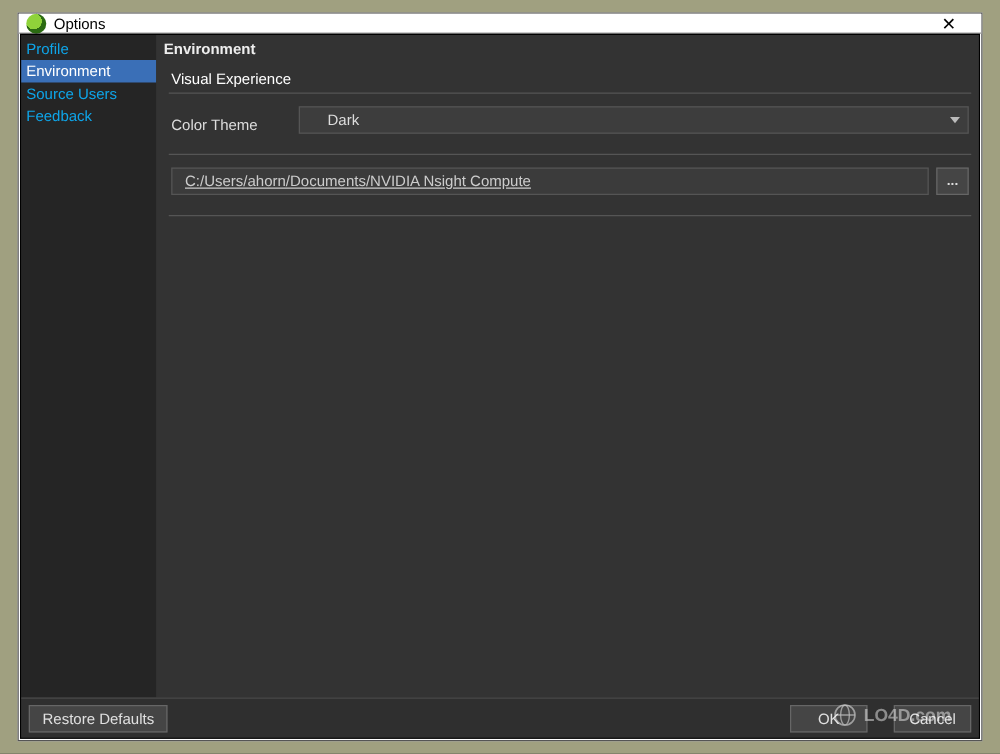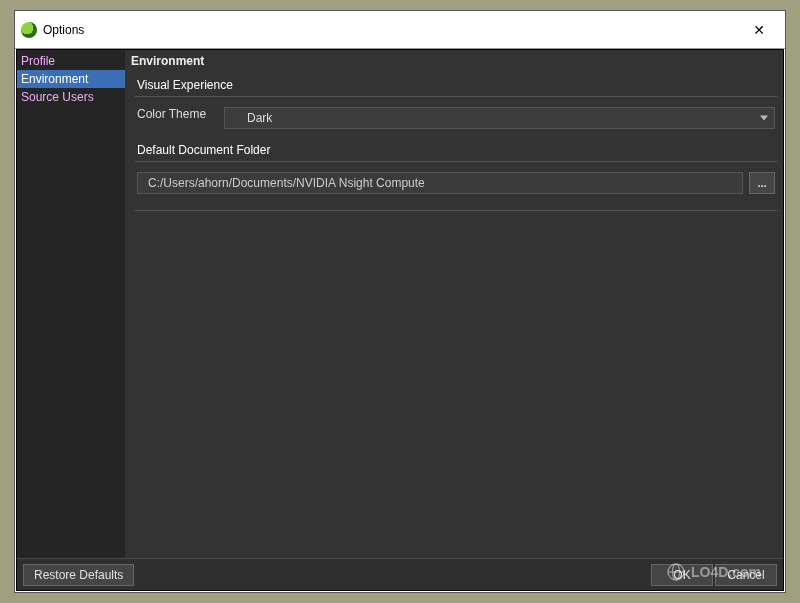--- a/index.html
+++ b/index.html
@@ -17,21 +17,21 @@
       position: absolute;
       left: 14px; top: 10px;
       width: 772px;
       height: 583px;
       background: #fff;
       border: 1px solid #555;
       display: flex;
       flex-direction: column;
     }
     .titlebar {
-      height: 38px;
+      height: 16px;
       background: #fff;
       color: #000;
       display: flex;
       align-items: center;
       padding: 0 6px;
       border-bottom: 1px solid #999;
     }
     .titlebar .icon {
       width: 16px; height: 16px;
       border-radius: 50%;
@@ -61,21 +61,21 @@
     }
     .sidebar {
       width: 108px;
       background: #252525;
       display: flex;
       flex-direction: column;
       padding-top: 2px;
     }
     .sidebar-item {
       padding: 2px 6px 2px 4px;
-      color: #f0abfc;
+      color: #0ea5e9;
       font-size: 12px;
       cursor: default;
       white-space: nowrap;
     }
     .sidebar-item.selected {
       background: #3a6fb7;
       color: #fff;
     }
     .content {
       flex: 1;
@@ -99,22 +99,22 @@
       font-size: 12px;
       padding: 0 0 2px 2px;
     }
     .section-rule {
       border: none;
       border-top: 1px solid #555;
       margin: 2px 0 10px 0;
     }
     .form-row {
       display: flex;
-      align-items: flex-start;
-      gap: 9px;
+      align-items: flex-end;
+      gap: 24px;
       padding: 0 2px;
     }
     .form-label {
       color: #ddd;
       font-size: 12px;
       min-width: 78px;
       white-space: nowrap;
     }
     .combo, .textfield {
       flex: 1;
@@ -141,40 +141,41 @@
     .path-row {
       display: flex;
       align-items: center;
       gap: 6px;
       padding: 0 2px;
     }
     .path-row .textfield {
       background: #3b3b3b;
       color: #ccc;
       padding-left: 10px;
+      text-decoration: underline;
     }
     .browse-btn {
       width: 26px;
       height: 22px;
       background: #454545;
       border: 1px solid #666;
       color: #ddd;
       display: flex; align-items: center; justify-content: center;
       font-weight: bold;
       cursor: default;
       font-size: 11px;
     }
     .bottombar {
       height: 32px;
       background: #2f2f2f;
       border-top: 1px solid #4a4a4a;
       display: flex;
       align-items: center;
       padding: 0 6px;
-      gap: 2px;
+      gap: 21px;
     }
     .bottombar .spacer { flex: 1; }
     .btn {
       height: 22px;
       padding: 0 10px;
       background: #454545;
       border: 1px solid #666;
       color: #e0e0e0;
       font-size: 12px;
       display: flex; align-items: center; justify-content: center;
@@ -209,39 +210,39 @@
     <div class="close">✕</div>
   </div>
 
   <div class="client">
     <div class="main">
 
       <div class="sidebar">
         <div class="sidebar-item">Profile</div>
         <div class="sidebar-item selected">Environment</div>
         <div class="sidebar-item">Source Users</div>
+        <div class="sidebar-item">Feedback</div>
       </div>
 
       <div class="content">
         <div class="content-header">Environment</div>
 
         <div class="section">
           <div class="section-title">Visual Experience</div>
           <hr class="section-rule">
           <div class="form-row">
             <div class="form-label">Color Theme</div>
             <div class="combo">
               <span>Dark</span>
               <span class="chev"></span>
             </div>
           </div>
         </div>
 
         <div class="section">
-          <div class="section-title">Default Document Folder</div>
           <hr class="section-rule">
           <div class="path-row">
             <div class="textfield">
               <span>C:/Users/ahorn/Documents/NVIDIA Nsight Compute</span>
             </div>
             <div class="browse-btn">...</div>
           </div>
         </div>
 
         <div class="section">

